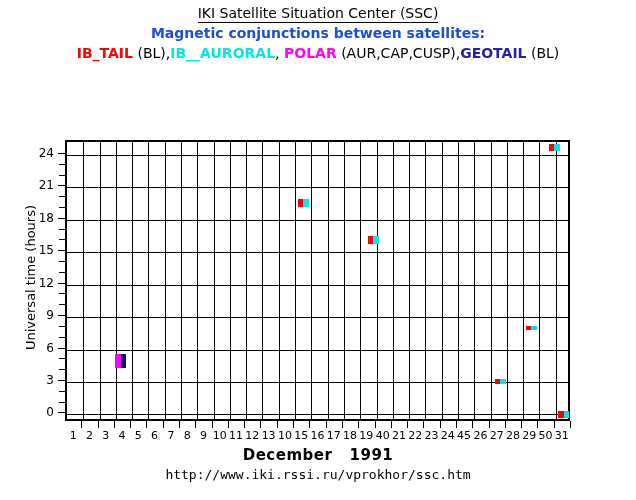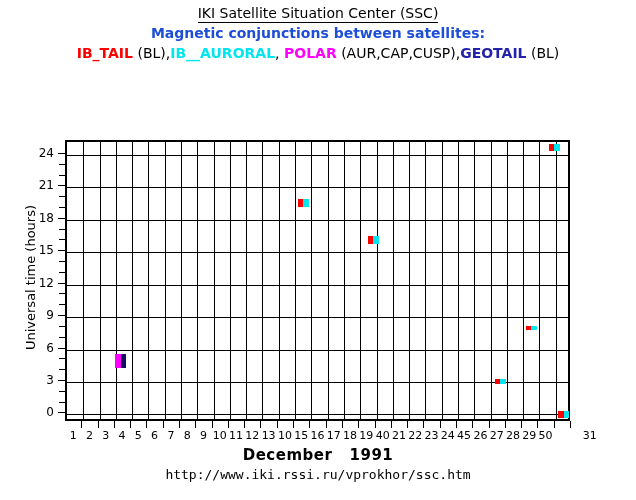--- a/index.html
+++ b/index.html
@@ -269,21 +269,21 @@
     <div class="xlabel" style="left: 388.952px;">21</div>
     <div class="xlabel" style="left: 405.242px;">22</div>
     <div class="xlabel" style="left: 421.532px;">23</div>
     <div class="xlabel" style="left: 437.823px;">24</div>
     <div class="xlabel" style="left: 454.113px;">45</div>
     <div class="xlabel" style="left: 470.403px;">26</div>
     <div class="xlabel" style="left: 486.694px;">27</div>
     <div class="xlabel" style="left: 502.984px;">28</div>
     <div class="xlabel" style="left: 519.274px;">29</div>
     <div class="xlabel" style="left: 535.565px;">50</div>
-    <div class="xlabel" style="left: 551.855px; margin-left: 28px;">31</div>
+    <div class="xlabel" style="left: 551.855px;">31</div>
   </div>
 
 <div id="plot-frame">
   <div id="grid-layer">
       <div class="vgrid" style="left: 16.2903px;"></div>
       <div class="vgrid" style="left: 32.5806px;"></div>
       <div class="vgrid" style="left: 48.871px;"></div>
       <div class="vgrid" style="left: 65.1613px;"></div>
       <div class="vgrid" style="left: 81.4516px;"></div>
       <div class="vgrid" style="left: 97.7419px;"></div>

